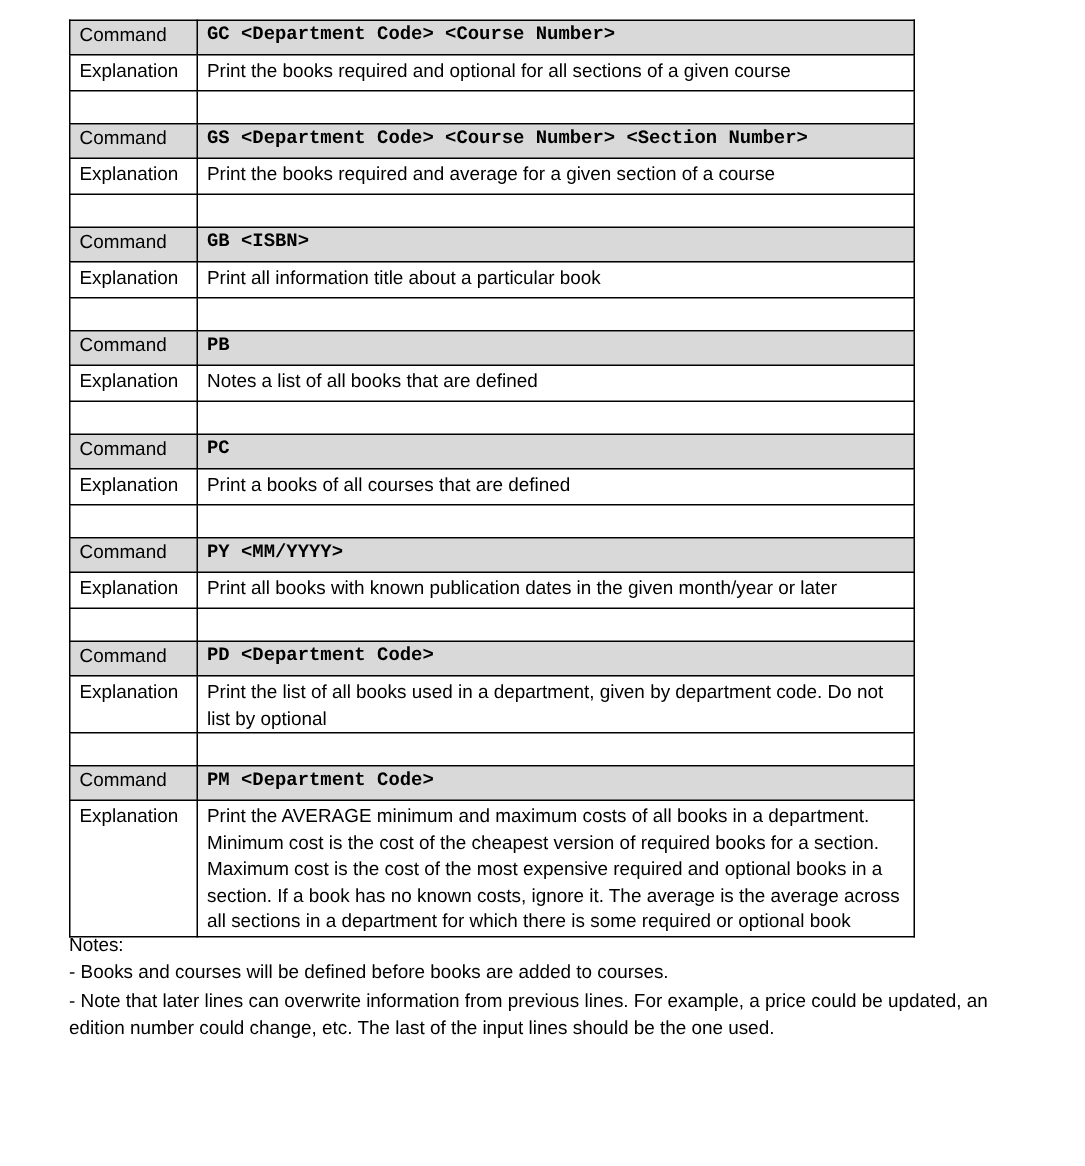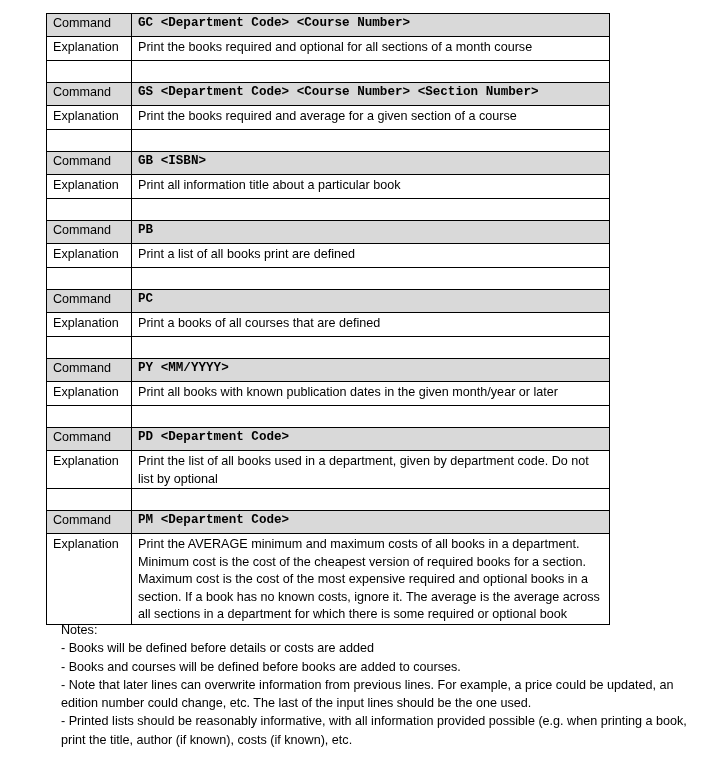--- a/index.html
+++ b/index.html
@@ -8,41 +8,41 @@
   .cmd-table { position:absolute; left:46px; top:13px; width:564px;
                border-collapse:collapse; table-layout:fixed; }
   .cmd-table td { border:1px solid #000; padding:0 6px; vertical-align:top;
                   font-size:12.6px; line-height:17.5px; }
   .cmd-table col.c1 { width:85px; }
   .cmd-table tr.row-cmd td { background:#d9d9d9; height:21px; padding-top:1px; }
   .cmd-table tr.row-exp td { height:21px; padding-top:2px; }
   .cmd-table tr.row-blank td { height:21px; }
   .cmd-table td.label { padding-left:6px; }
   .cmd-table td.cmd { font-family:"Liberation Mono", monospace; font-weight:bold; font-size:12.6px; }
-  .notes { position:absolute; left:61px; top:621px; width:640px;
+  .notes { position:absolute; left:46px; top:621px; width:640px;
            font-size:12.6px; line-height:18.3px; }
   .notes div { white-space:normal; }
 </style>
 </head>
 <body>
 
 <table class="cmd-table">
   <colgroup>
       <col class="c1">
       <col>
     </colgroup>
   <tbody id="cmd-body">
 
     <tr class="row-cmd">
       <td class="label">Command</td>
       <td class="cmd">GC &lt;Department Code&gt; &lt;Course Number&gt;</td>
     </tr>
     <tr class="row-exp">
       <td class="label">Explanation</td>
-      <td>Print the books required and optional for all sections of a month course</td>
+      <td>Print the books required and optional for all sections of a given course</td>
     </tr>
     <tr class="row-blank">
         <td></td>
         <td></td>
       </tr>
 
     <tr class="row-cmd">
       <td class="label">Command</td>
       <td class="cmd">GS &lt;Department Code&gt; &lt;Course Number&gt; &lt;Section Number&gt;</td>
     </tr>
@@ -67,21 +67,21 @@
         <td></td>
         <td></td>
       </tr>
 
     <tr class="row-cmd">
       <td class="label">Command</td>
       <td class="cmd">PB</td>
     </tr>
     <tr class="row-exp">
       <td class="label">Explanation</td>
-      <td>Print a list of all books print are defined</td>
+      <td>Notes a list of all books that are defined</td>
     </tr>
     <tr class="row-blank">
         <td></td>
         <td></td>
       </tr>
 
     <tr class="row-cmd">
       <td class="label">Command</td>
       <td class="cmd">PC</td>
     </tr>
@@ -126,17 +126,15 @@
     </tr>
     <tr class="row-exp">
       <td class="label">Explanation</td>
       <td>Print the AVERAGE minimum and maximum costs of all books in a department. Minimum cost is the cost of the cheapest version of required books for a section. Maximum cost is the cost of the most expensive required and optional books in a section. If a book has no known costs, ignore it. The average is the average across all sections in a department for which there is some required or optional book</td>
     </tr>
   </tbody>
 </table>
 
 <div class="notes">
   <div>Notes:</div>
-  <div>- Books will be defined before details or costs are added</div>
   <div>- Books and courses will be defined before books are added to courses.</div>
   <div>- Note that later lines can overwrite information from previous lines. For example, a price could be updated, an edition number could change, etc. The last of the input lines should be the one used.</div>
-  <div>- Printed lists should be reasonably informative, with all information provided possible (e.g. when printing a book, print the title, author (if known), costs (if known), etc.</div>
 </div>
 
 </body></html>

